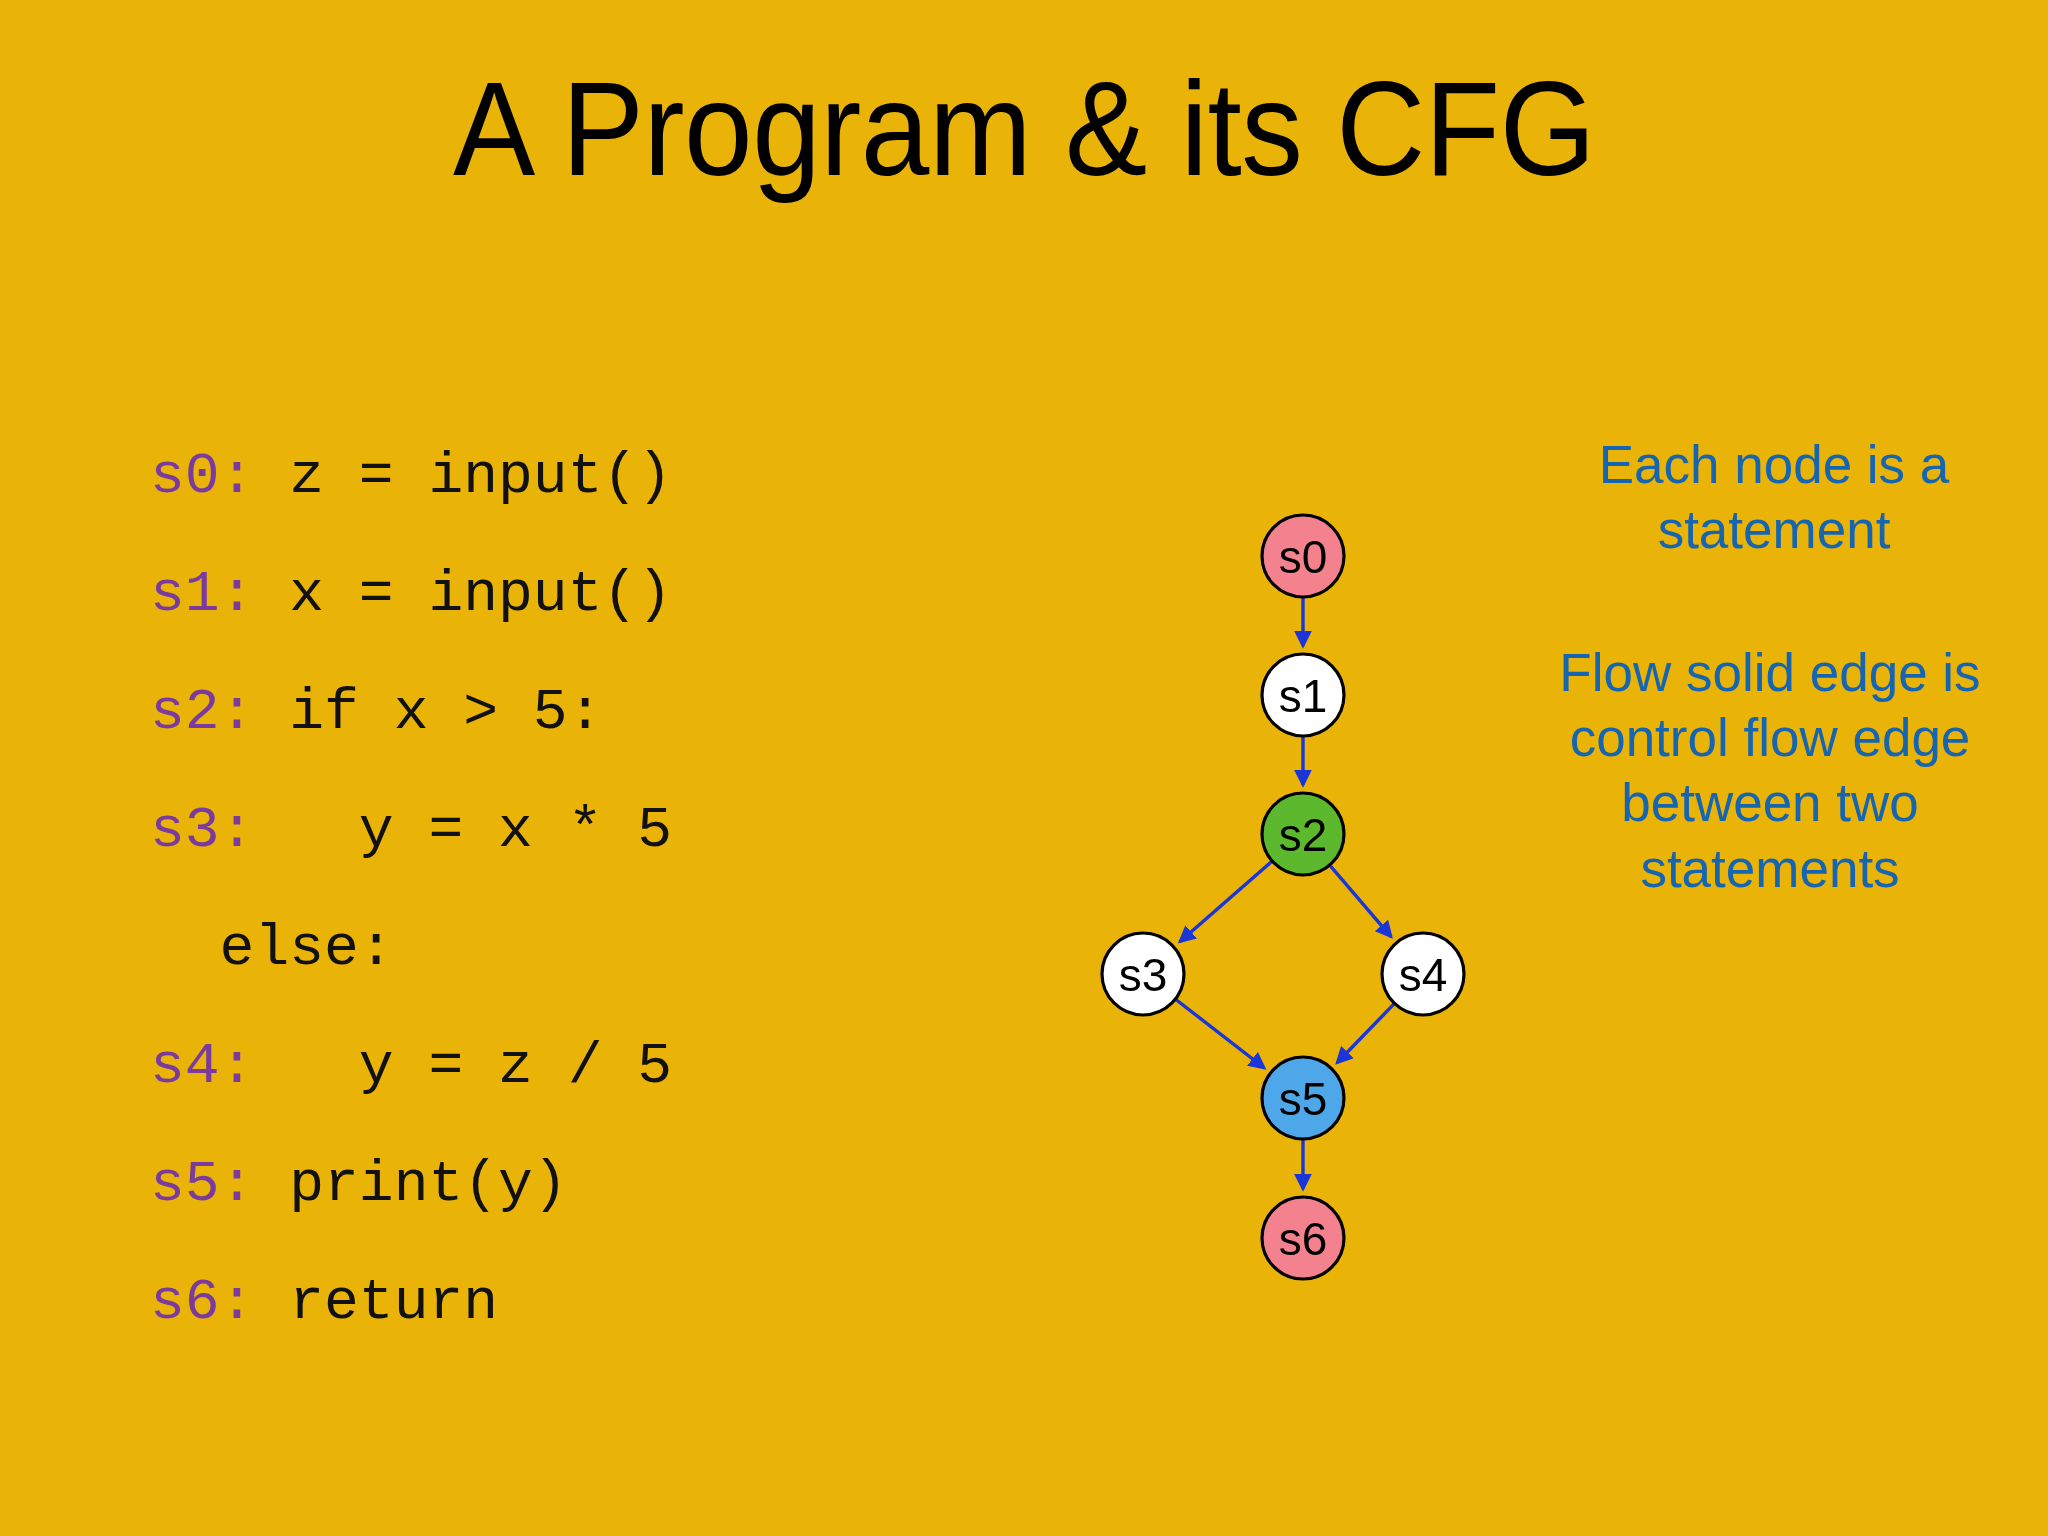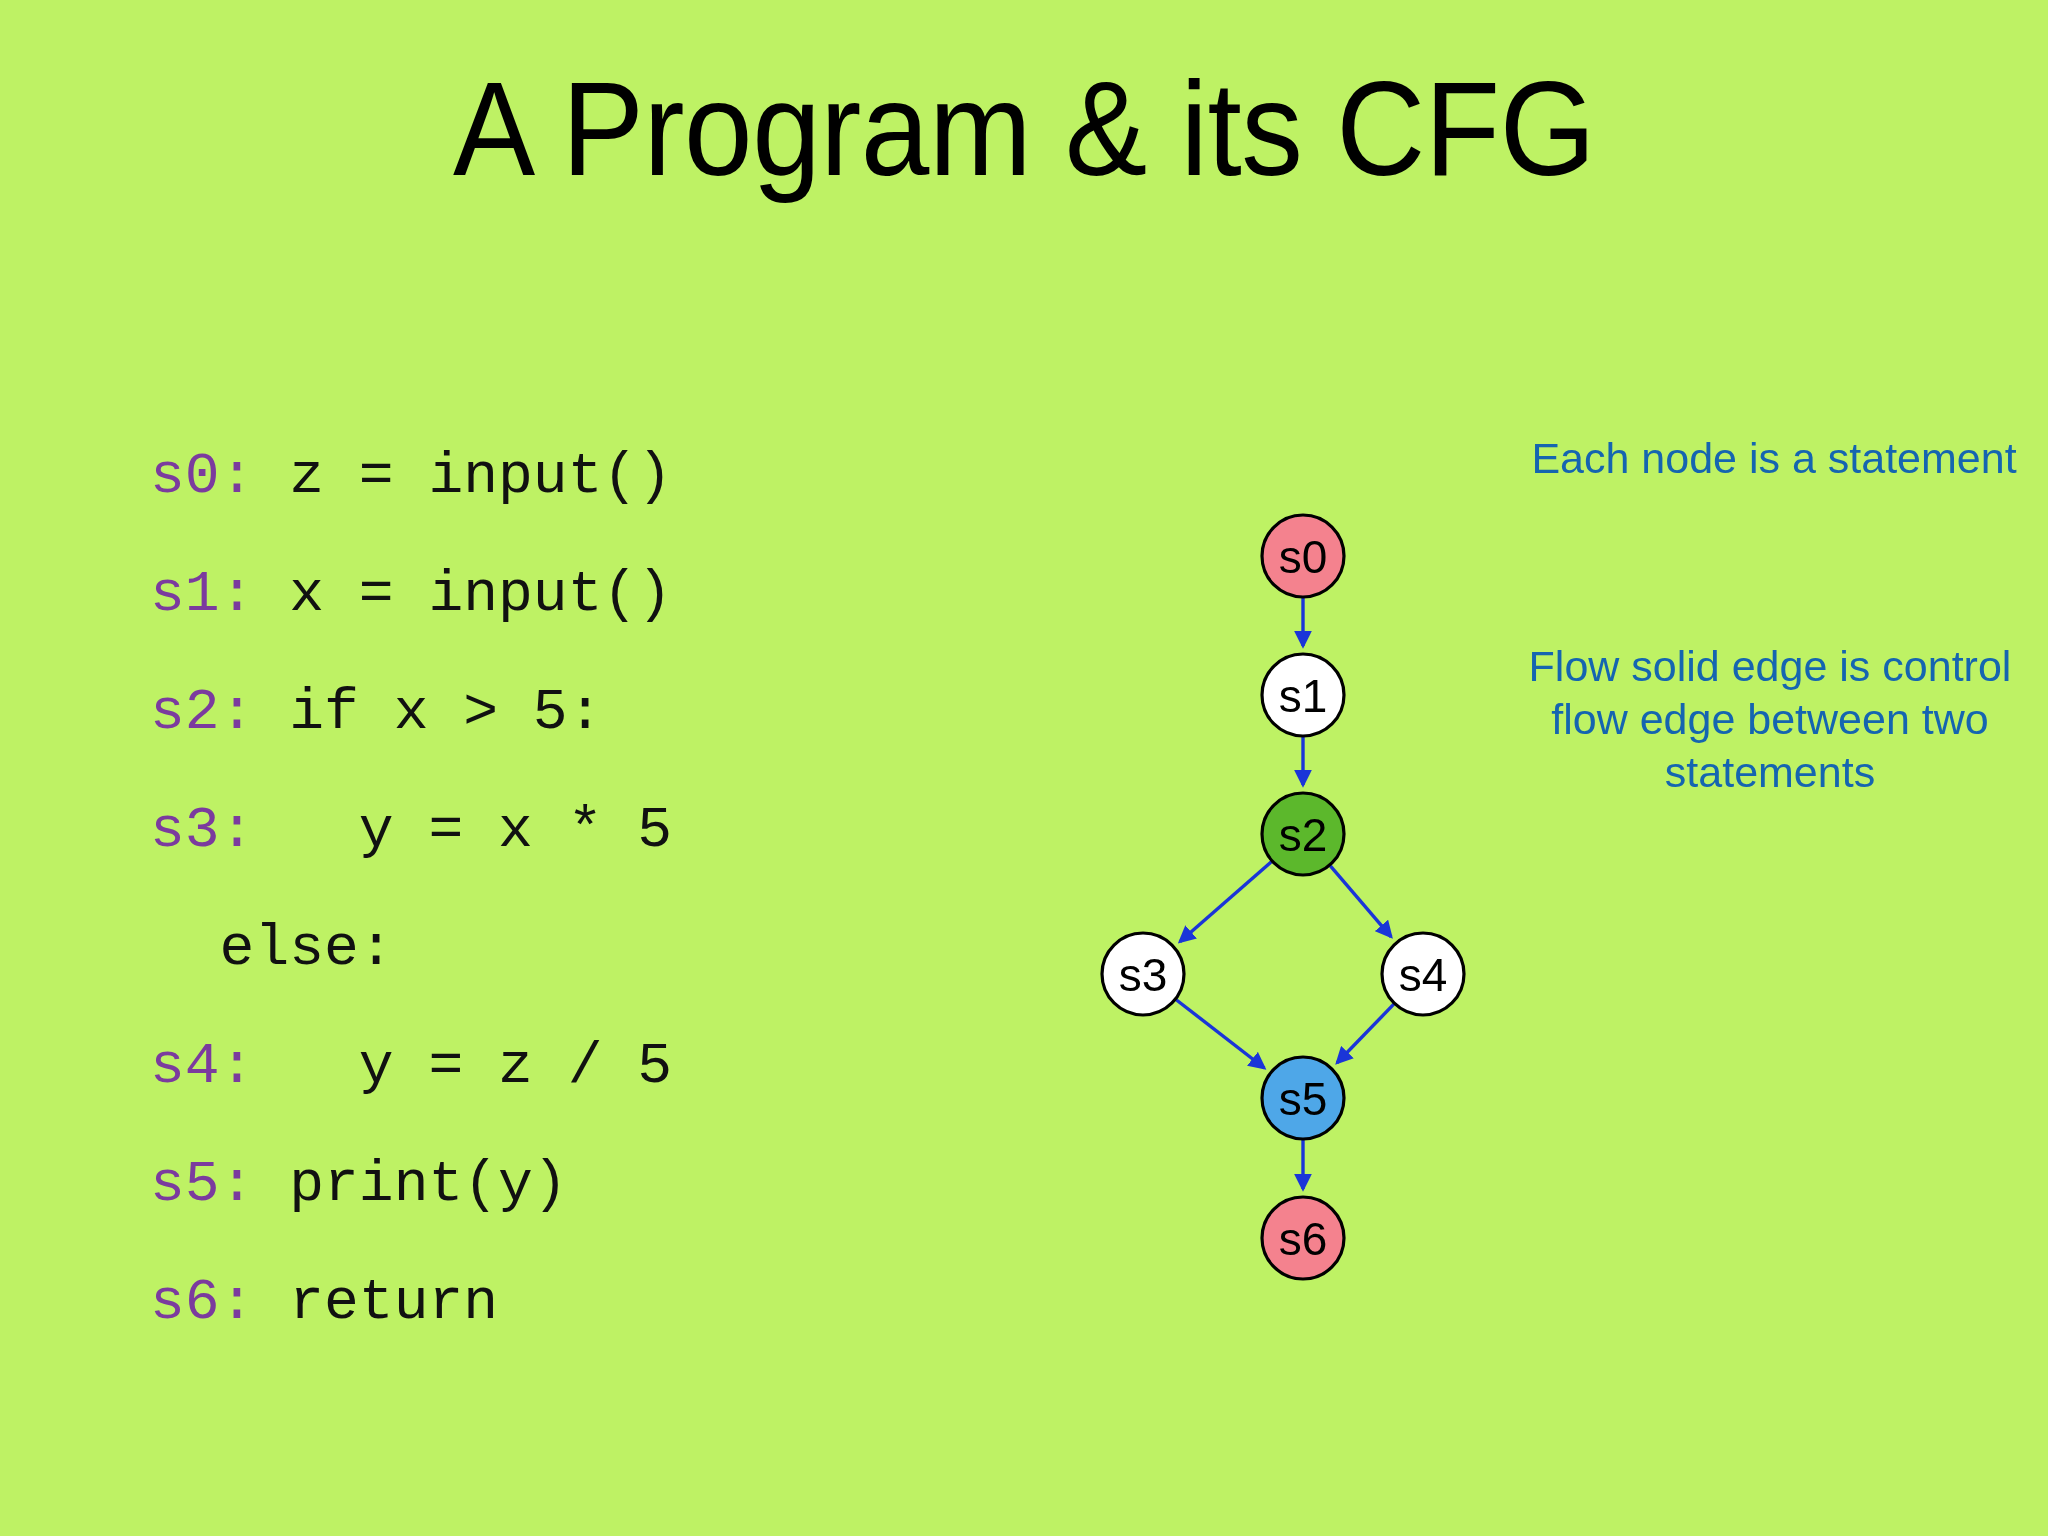--- a/index.html
+++ b/index.html
@@ -4,21 +4,21 @@
 <style>
   html, body {
     margin: 0;
     padding: 0;
     background: #ffffff;
   }
   #slide {
     position: relative;
     width: 2048px;
     height: 1536px;
-    background: #bef264;
+    background: #eab308;
     overflow: hidden;
     font-family: "Liberation Sans", sans-serif;
   }
 
   
   #slide-title {
     position: absolute;
     left: 0;
     top: 62px;
     width: 2048px;
@@ -74,21 +74,21 @@
     fill: #000000;
     text-anchor: middle;
     dominant-baseline: central;
   }
 
   
   .annotation {
     position: absolute;
     font-family: "Liberation Sans", sans-serif;
     font-weight: 300;
-    font-size: 43px;
+    font-size: 53px;
     line-height: 1.23;
     color: #1565B0;
     text-align: center;
   }
   #annotation-node {
     left: 1528px;
     top: 432px;
     width: 492px;
   }
   #annotation-edge {

